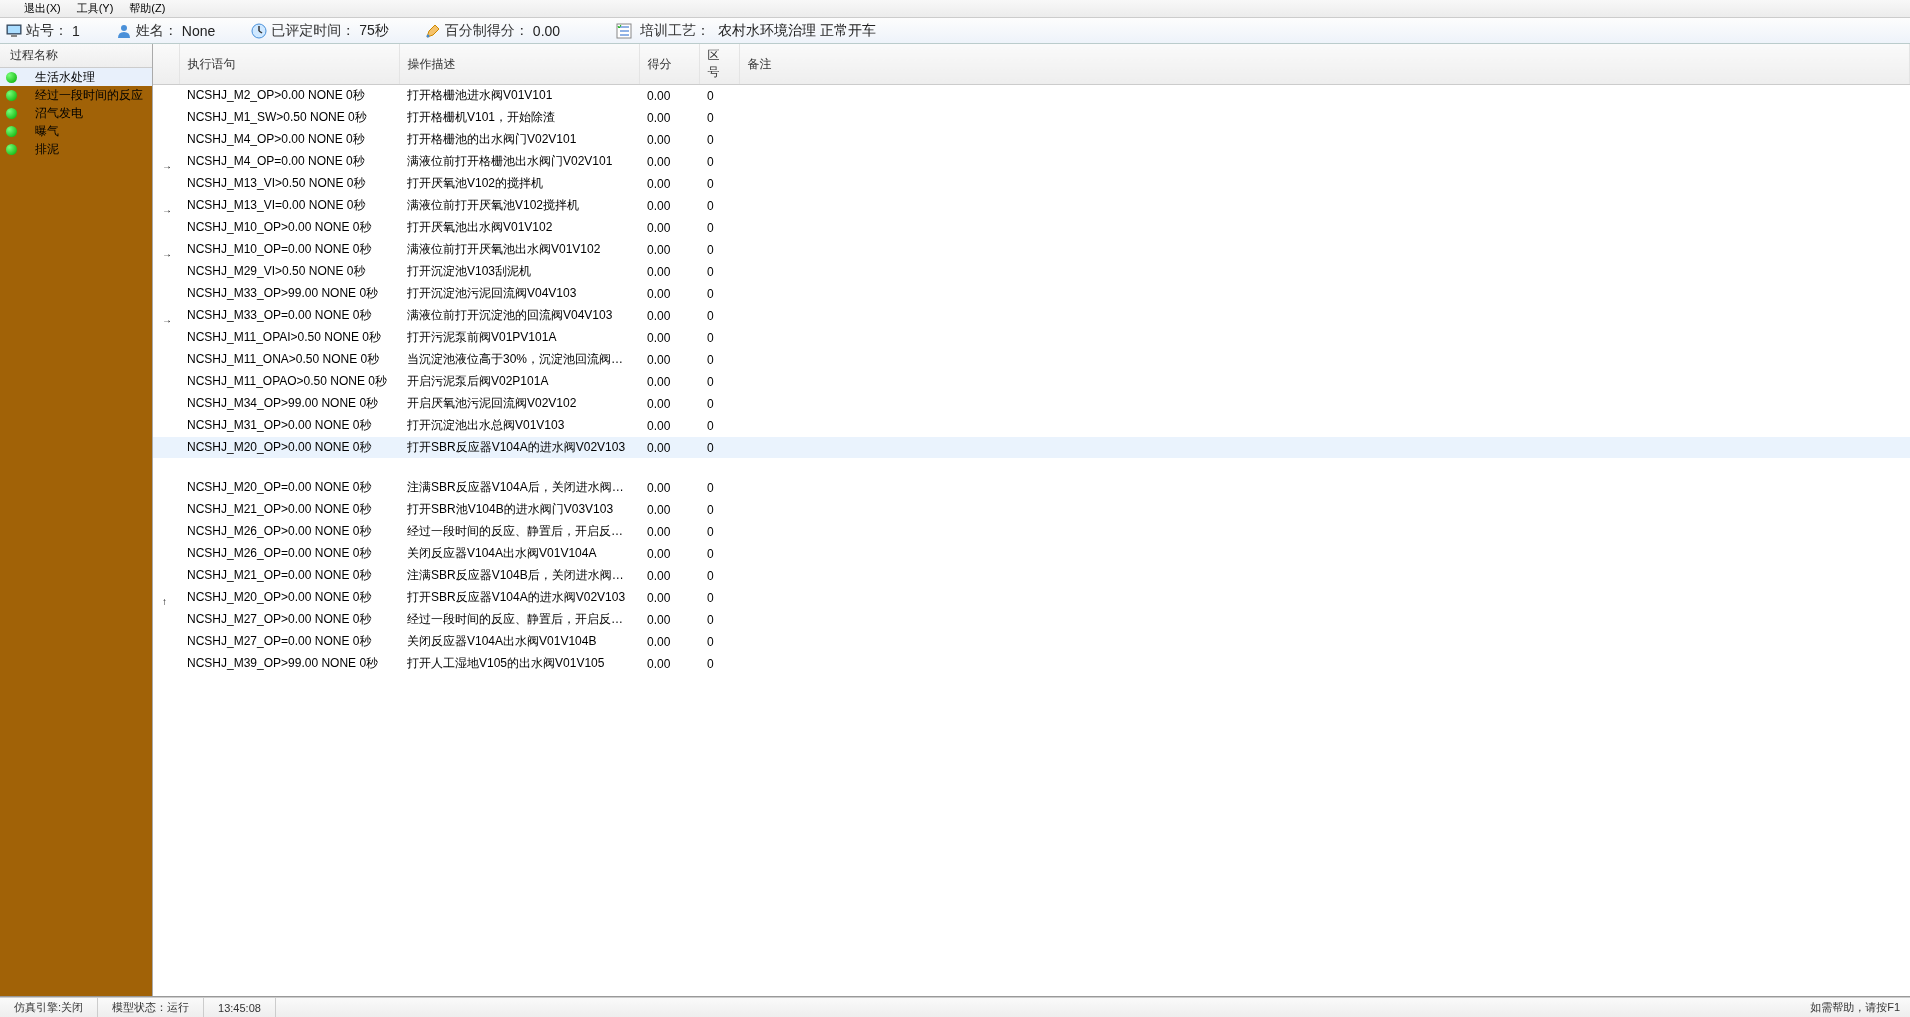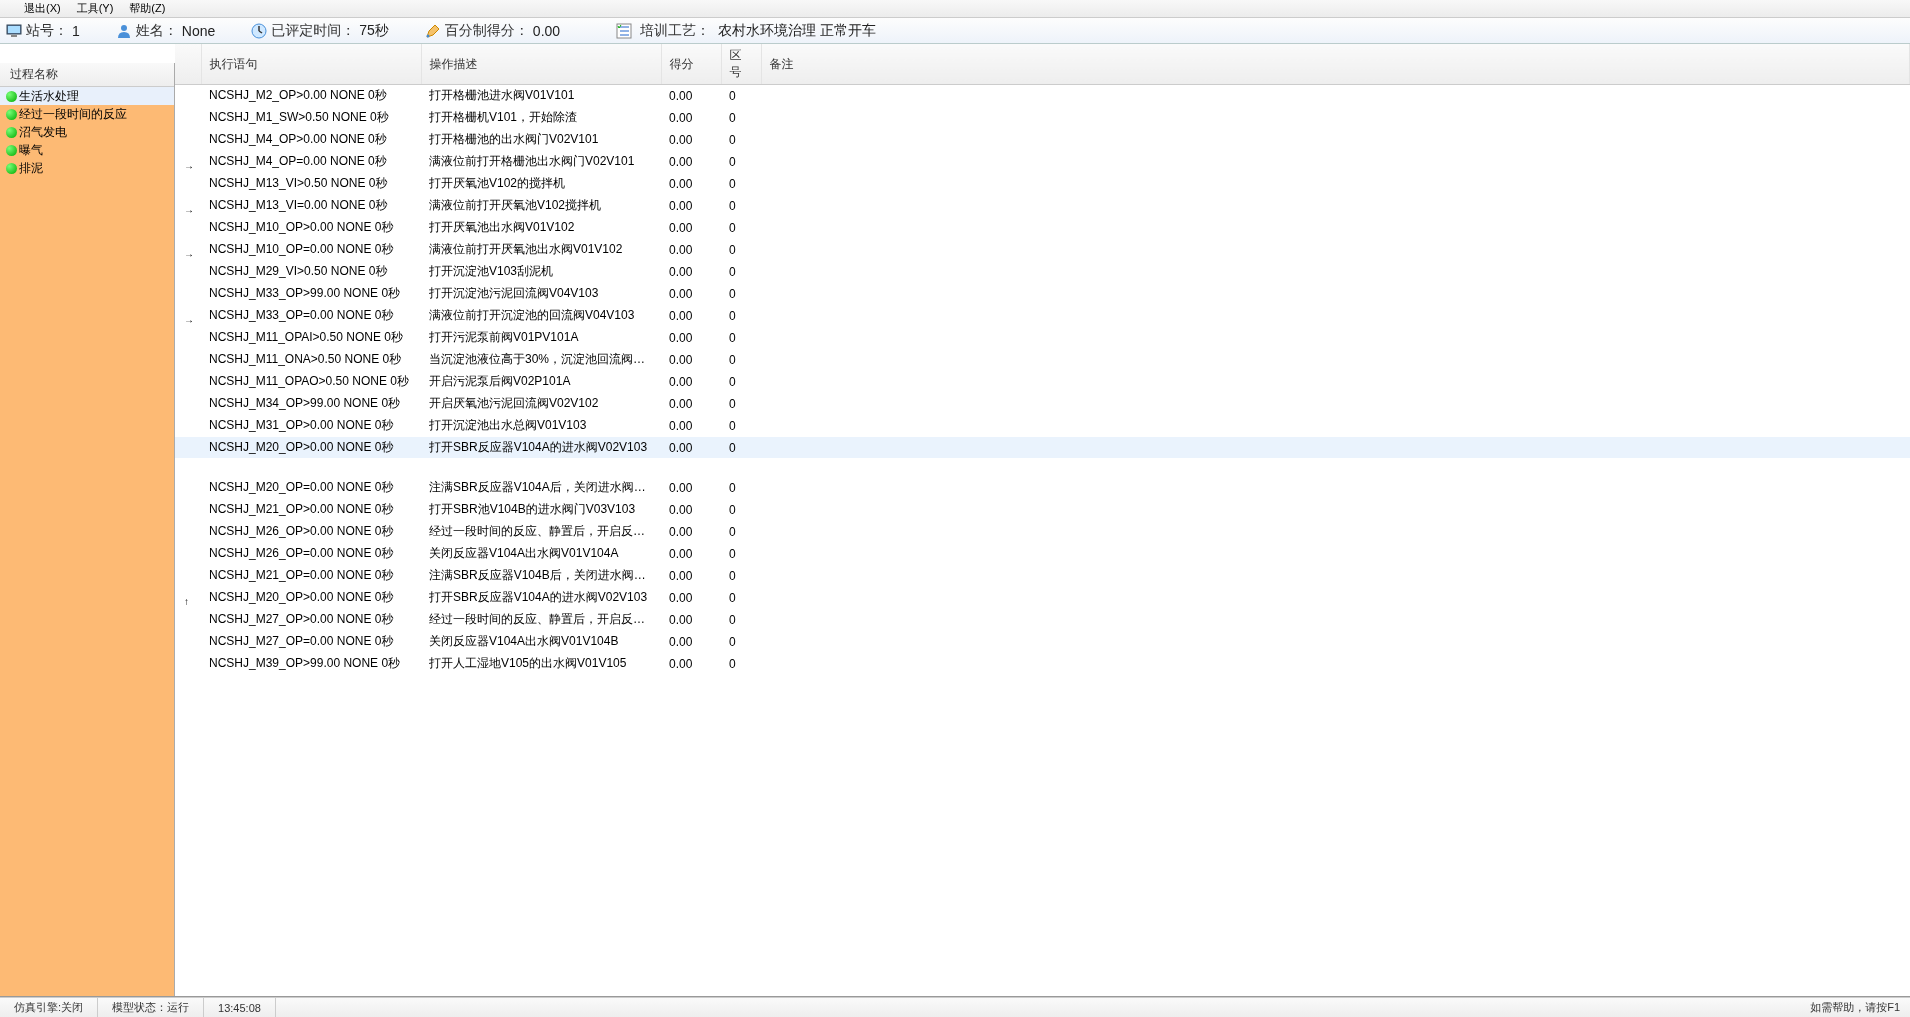--- a/index.html
+++ b/index.html
@@ -5,23 +5,23 @@
 * { margin: 0; padding: 0; box-sizing: border-box; }
 body { font-family: "Microsoft YaHei", "SimSun", Arial, sans-serif; font-size: 12px; background: #fff; color: #000; overflow: hidden; }
 .menubar { background: linear-gradient(#f8f8f8, #ececec); border-bottom: 1px solid #ccc; height: 18px; display: flex; align-items: center; padding: 0 16px; }
 .menubar .menu-item { padding: 1px 8px; font-size: 11px; cursor: pointer; }
 .toolbar { background: linear-gradient(#fdfdfd, #eef3fa); border-bottom: 1px solid #bcc; height: 26px; display: flex; align-items: center; padding: 0 6px; gap: 6px; }
 .toolbar .seg { display: flex; align-items: center; gap: 4px; }
 .toolbar .label { font-size: 14px; color: #333; }
 .toolbar .value { font-size: 14px; color: #222; }
 .icon16 { width: 16px; height: 16px; display: inline-flex; align-items: center; justify-content: center; }
 .main { display: flex; height: calc(100vh - 18px - 26px - 20px); border-bottom: 1px solid #999; }
-.sidebar { width: 175px; border-right: 1px solid #aaa; background: #fdba74; overflow: auto; margin-top: 19px; }
+.sidebar { width: 153px; border-right: 1px solid #aaa; background: #a16207; overflow: auto; }
 .sidebar-header { background: linear-gradient(#f9f9f9, #eee); border-bottom: 1px solid #ccc; padding: 3px 10px; font-size: 12px; color: #333; }
-.tree-item { display: flex; align-items: center; gap: 2px; padding: 2px 6px; cursor: pointer; height: 18px; }
+.tree-item { display: flex; align-items: center; gap: 18px; padding: 2px 6px; cursor: pointer; height: 18px; }
 .tree-item.selected { background: #e8f0fb; }
 .dot { width: 11px; height: 11px; border-radius: 50%; flex-shrink: 0; }
 .dot.green { background: radial-gradient(circle at 30% 30%, #7f7, #0a0); }
 .dot.yellow { background: radial-gradient(circle at 30% 30%, #ff8, #cc0); }
 .arrow-up { width: 11px; height: 11px; background: radial-gradient(circle at 30% 30%, #ff8, #cc0); border-radius: 50%; position: relative; flex-shrink: 0; }
 .arrow-up::after { content: "↑"; position: absolute; left: 1px; top: -2px; font-size: 10px; font-weight: bold; color: #000; }
 .arrow-right { width: 11px; height: 11px; background: radial-gradient(circle at 30% 30%, #ff8, #cc0); border-radius: 50%; position: relative; flex-shrink: 0; }
 .arrow-right::after { content: "→"; position: absolute; left: 1px; top: -2px; font-size: 10px; font-weight: bold; color: #000; }
 .content { flex: 1; overflow: auto; }
 .grid { width: 100%; border-collapse: collapse; }

